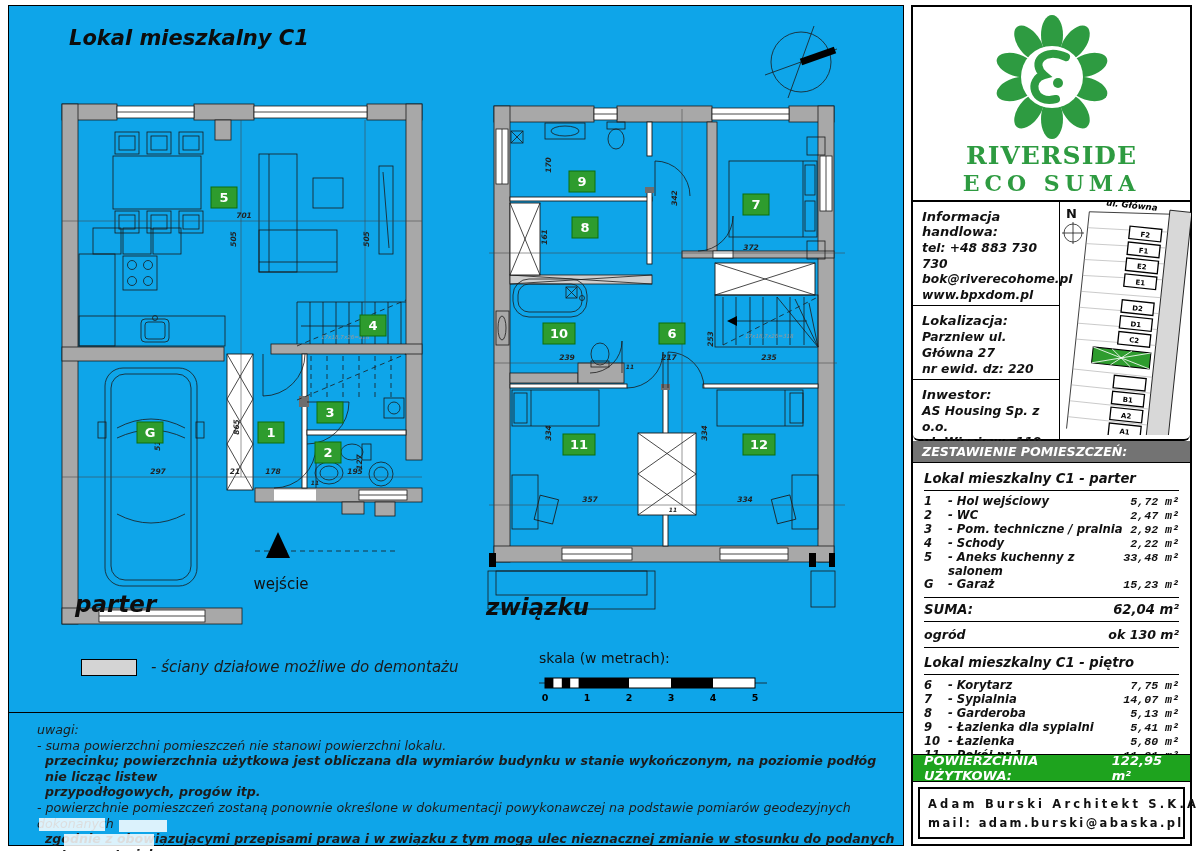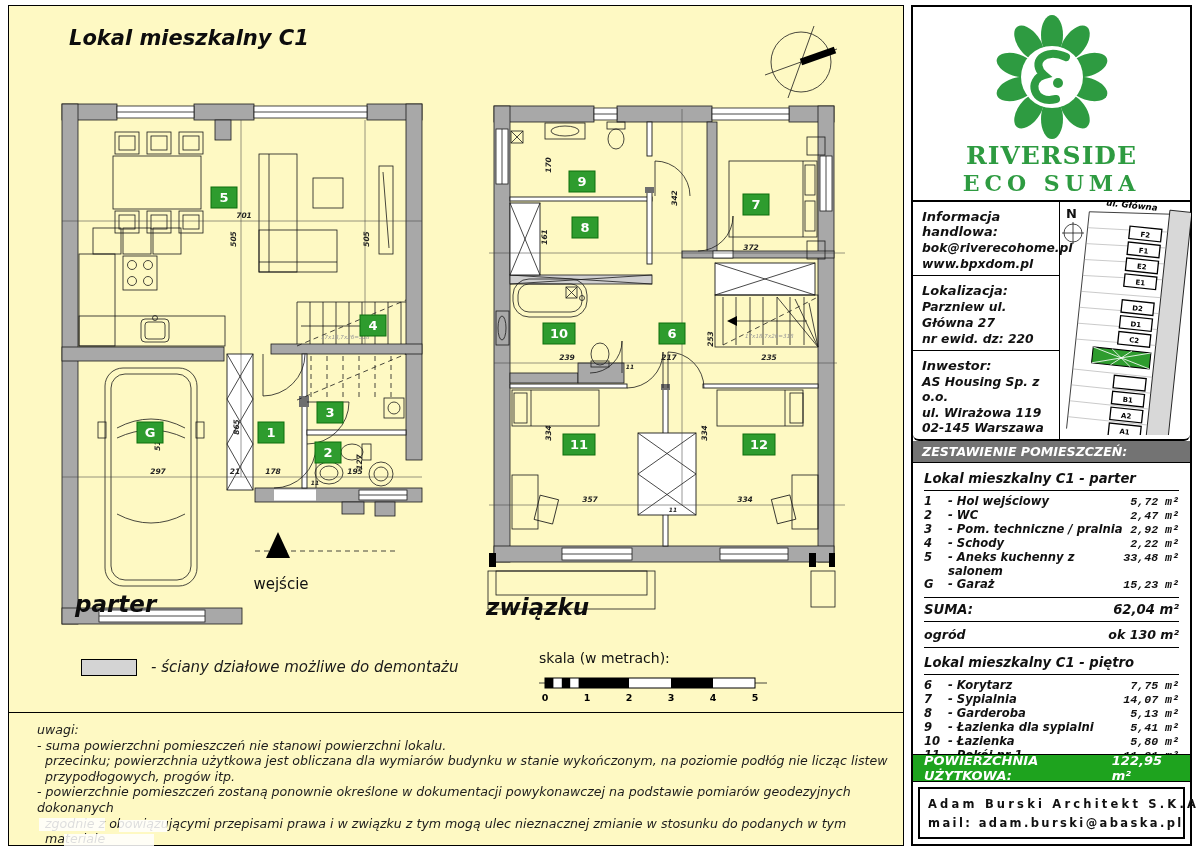--- a/index.html
+++ b/index.html
@@ -1,29 +1,29 @@
 <!DOCTYPE html>
 <html><head>
 <meta charset="utf-8">
 <style>
   html,body{margin:0;padding:0;background:#fff;}
   body{width:1199px;height:851px;position:relative;font-family:"DejaVu Sans",sans-serif;color:#111;overflow:hidden;}
-  .main-frame{position:absolute;left:8px;top:5px;width:896px;height:841px;border:1.6px solid #000;box-sizing:border-box;background:#fef9c3;}
+  .main-frame{position:absolute;left:8px;top:5px;width:896px;height:841px;border:1.6px solid #000;box-sizing:border-box;background:#0ea5e9;}
   .sheet-title{position:absolute;left:60px;top:20px;font:italic 700 21px "DejaVu Sans",sans-serif;color:#0d0d0d;}
   .plan{position:absolute;}
   .floor-label{position:absolute;font:italic 700 23px "DejaVu Sans",sans-serif;color:#0d0d0d;}
   .compass{position:absolute;left:746px;top:12px;}
   .legend{position:absolute;left:72px;top:652px;display:flex;align-items:center;}
   .legend-swatch{width:54px;height:15px;background:#d4d4d4;border:1.3px solid #000;margin-right:14px;}
   .legend-text{font:italic 400 15px "DejaVu Sans",sans-serif;color:#1a1a1a;}
   .scalebar{position:absolute;left:530px;top:644px;width:240px;}
   .scalebar-title{font:400 14px "DejaVu Sans",sans-serif;color:#111;margin-bottom:2px;}
   .notes-sep{position:absolute;left:0;top:706px;width:100%;border-top:1.7px solid #000;}
   .notes{position:absolute;left:28px;top:716px;width:862px;font:italic 400 12.6px "DejaVu Sans",sans-serif;color:#1c1c1c;line-height:15.6px;}
-  .notes .indent{padding-left:8px;}
+  .notes .indent{padding-left:8px;font-weight:bold;}
   .blotch{position:absolute;background:rgba(255,255,255,.85);}
 
   .sidebar{position:absolute;left:911px;top:5px;width:281px;height:841px;border:2px solid #000;box-sizing:border-box;background:#fff;display:flex;flex-direction:column;}
   .logo-sec{height:193px;border-bottom:2px solid #000;flex:none;text-align:center;position:relative;}
   .brand1{font:700 25px "DejaVu Serif",serif;color:#2E9B41;letter-spacing:1px;margin-top:-4px;}
   .brand2{font:700 22px "DejaVu Serif",serif;color:#2E9B41;letter-spacing:5px;}
   .info-sec{height:237px;border-bottom:2px solid #000;flex:none;display:flex;border-radius:6px;}
   .info-col{width:146px;display:flex;flex-direction:column;}
   .info-box{flex:1;border-bottom:1.6px solid #000;padding:7px 6px 2px 9px;}
   .info-box:last-child{border-bottom:none;}
@@ -477,20 +477,21 @@
       <circle cx="66" cy="70" r="5" fill="#2E9B41"></circle>
     </svg>
     <div class="brand1">RIVERSIDE</div>
     <div class="brand2">ECO SUMA</div>
   </div>
 
   <div class="info-sec">
     <div class="info-col">
       <div class="info-box">
         <h4>Informacja handlowa:</h4>
+        <div class="info-line">tel: +48 883 730 730</div>
         <div class="info-line">bok@riverecohome.pl</div>
         <div class="info-line">www.bpxdom.pl</div>
       </div>
       <div class="info-box">
         <h4>Lokalizacja:</h4>
         <div class="info-line">Parzniew ul. Główna 27</div>
         <div class="info-line">nr ewid. dz: 220</div>
       </div>
       <div class="info-box">
         <h4>Inwestor:</h4>

